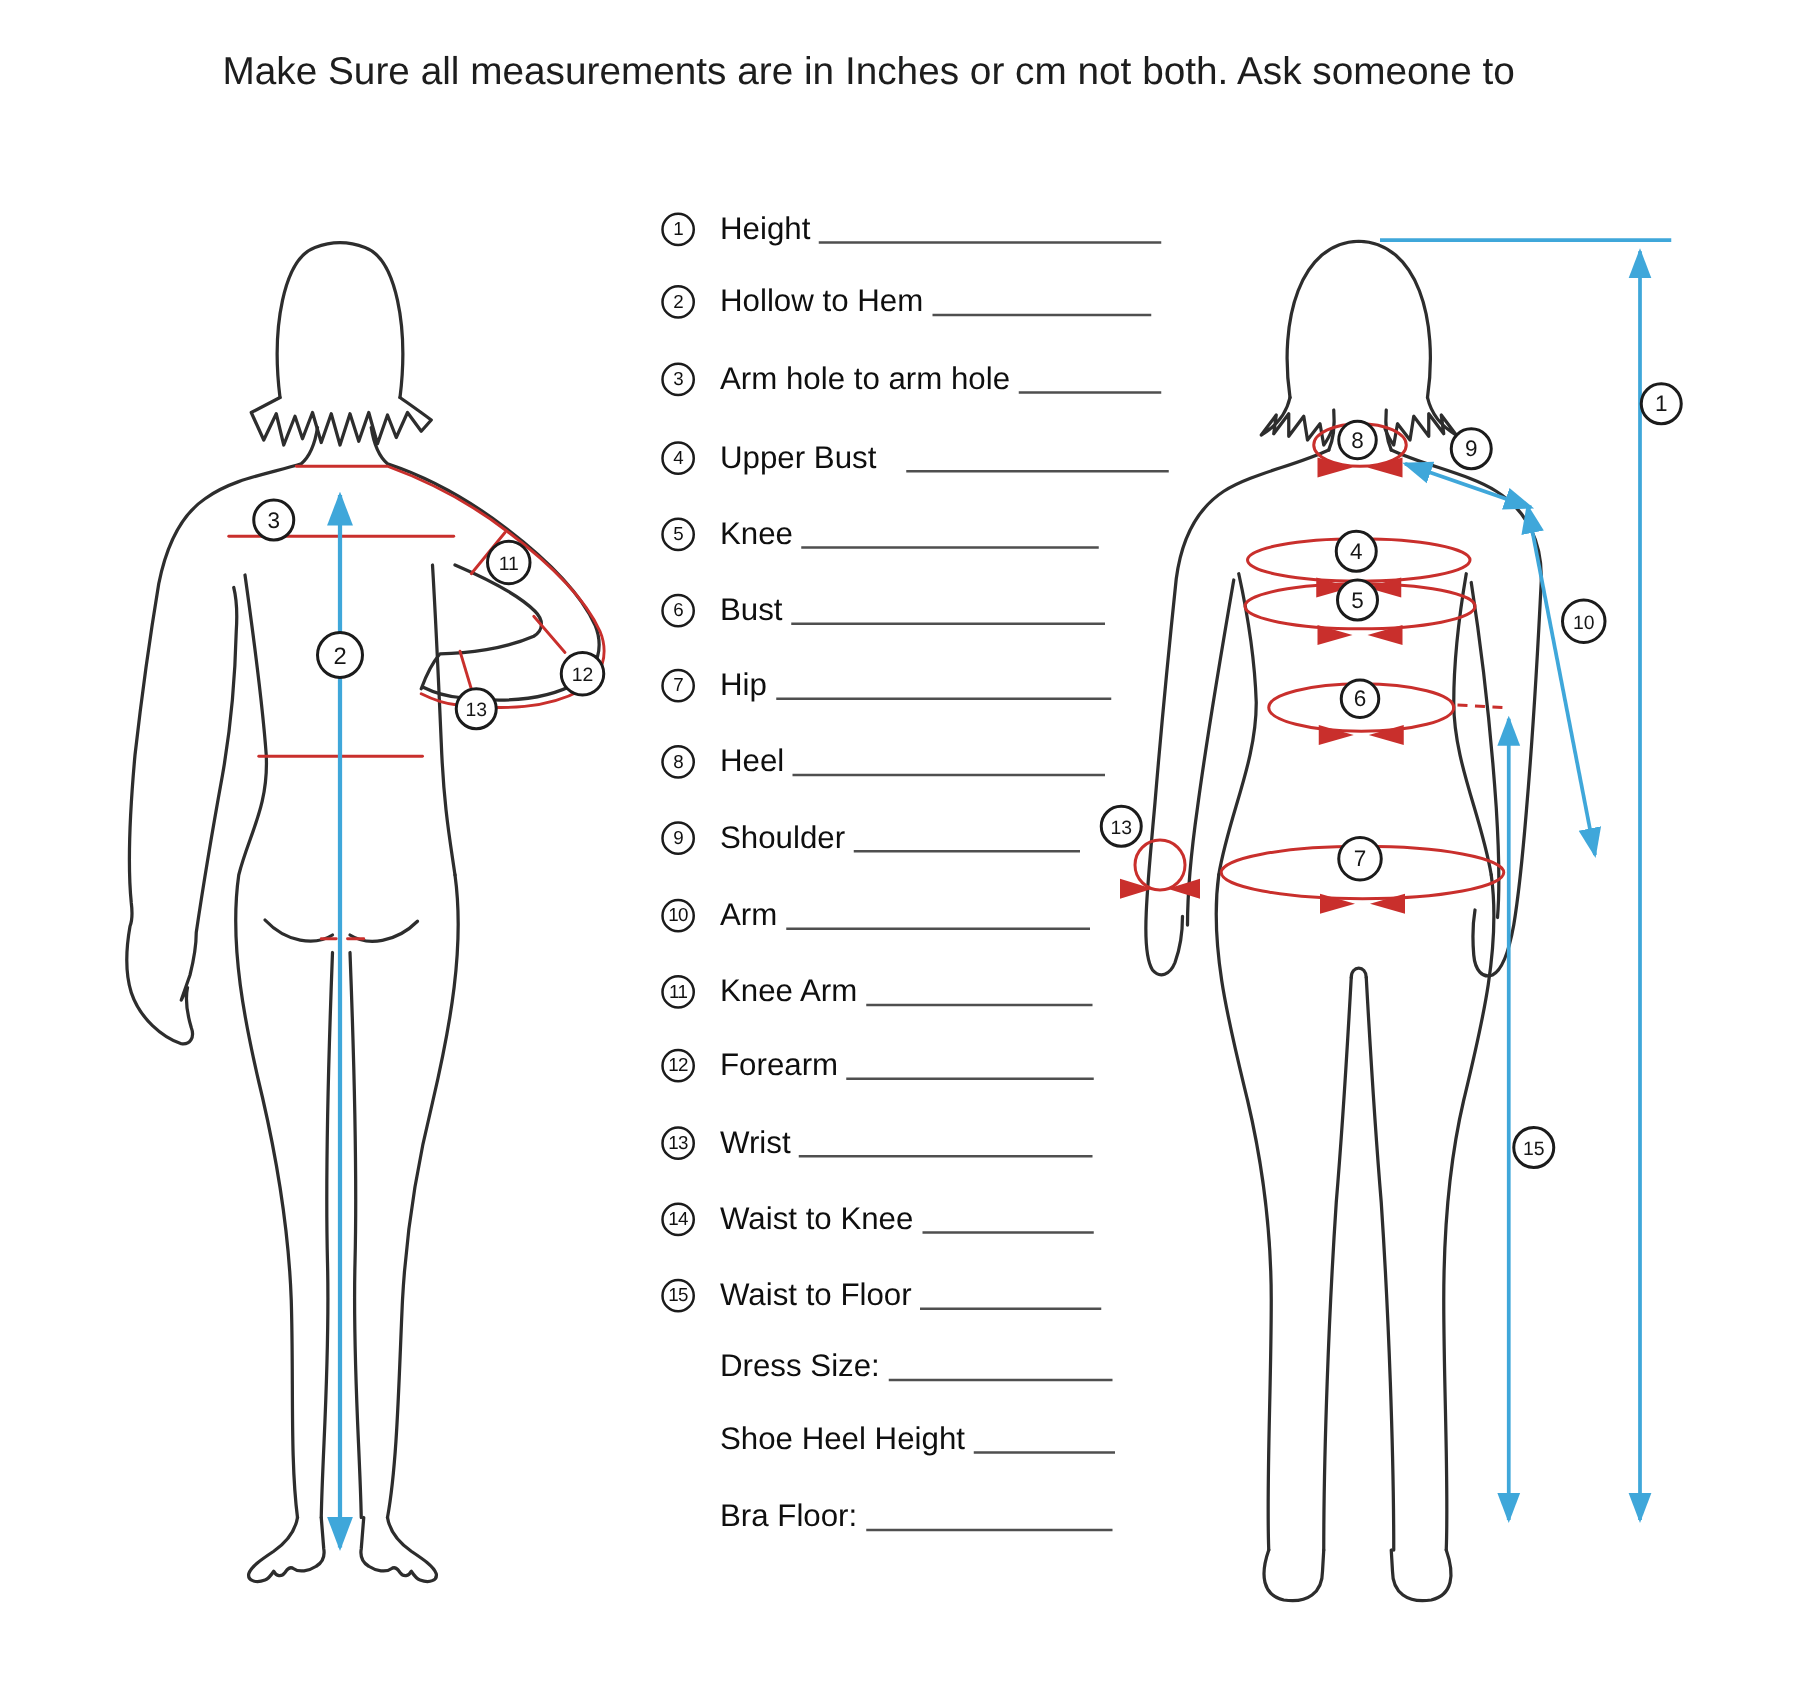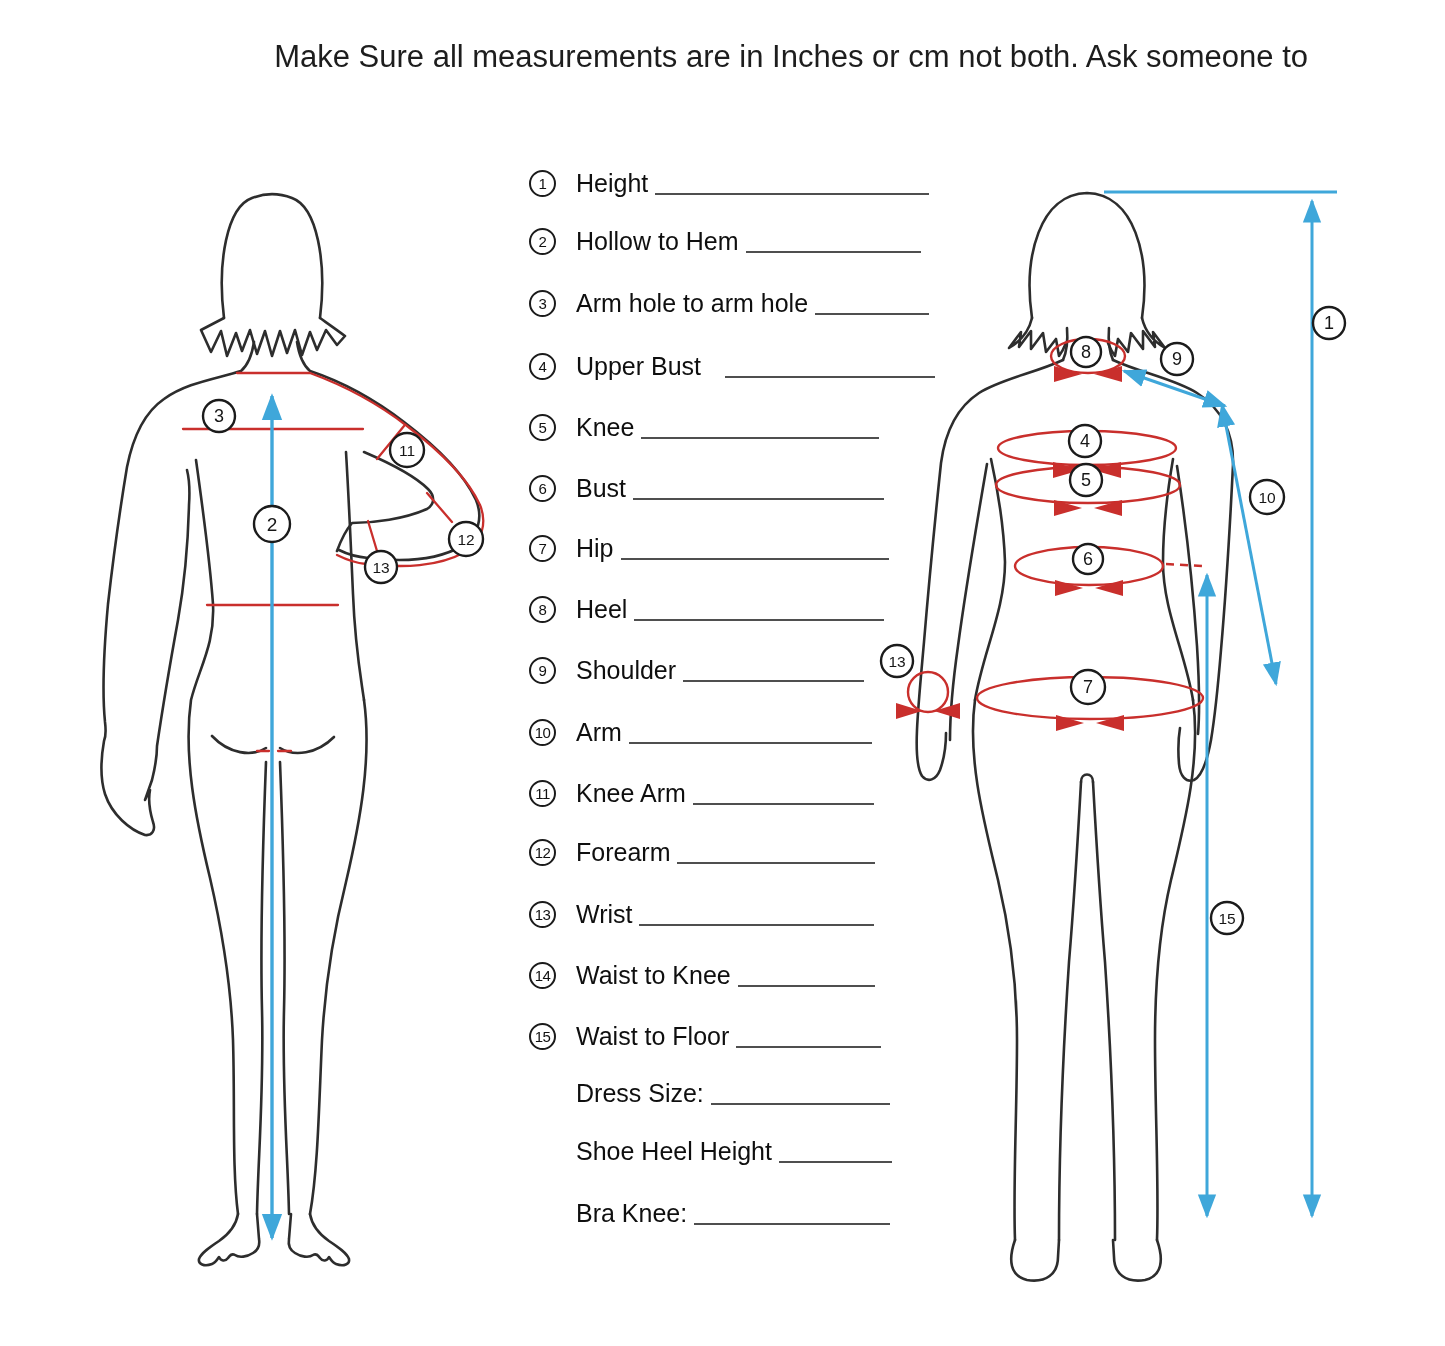--- a/index.html
+++ b/index.html
@@ -1,17 +1,17 @@
 <!DOCTYPE html>
 <html><head>
 <meta charset="utf-8">
 <style>
   html,body{margin:0;padding:0;background:#ffffff;}
   .canvas{position:relative;width:1445px;height:1346px;background:#ffffff;overflow:hidden;
-          font-family:"Liberation Sans", sans-serif;text-align:right;}
+          font-family:"Liberation Sans", sans-serif;}
   .header{position:absolute;left:178px;top:36px;width:1130px;color:#1d1d1d;
           font-size:31px;line-height:42px;font-weight:400;}
   .m-row{position:absolute;display:flex;align-items:center;height:30px;}
   .m-circle{flex:0 0 27px;width:27px;height:27px;box-sizing:border-box;border:2.5px solid #1b1b1b;
             border-radius:50%;display:flex;align-items:center;justify-content:center;
             font-size:15px;color:#111;background:#fff;letter-spacing:-0.5px;}
   .m-label{margin-left:20px;font-weight:400;font-size:25px;white-space:nowrap;color:#0f0f0f;}
   .m-line{flex:1;border-bottom:2.5px solid #4f4f4f;align-self:flex-end;margin:0 0 3px 7px;height:0;}
   .fig{position:absolute;}
   svg text.badge{font-family:"Liberation Sans", sans-serif;fill:#161616;}
@@ -105,21 +105,21 @@
 
     <div class="m-row" style="left:576px;top:1078px;width:314px">
       <span class="m-label" style="margin-left:0">Dress Size:</span>
       <span class="m-line"></span>
     </div>
     <div class="m-row" style="left:576px;top:1136px;width:316px">
       <span class="m-label" style="margin-left:0">Shoe Heel Height</span>
       <span class="m-line"></span>
     </div>
     <div class="m-row" style="left:576px;top:1198px;width:314px">
-      <span class="m-label" style="margin-left:0">Bra Knee:</span>
+      <span class="m-label" style="margin-left:0">Bra Floor:</span>
       <span class="m-line"></span>
     </div>
   </div>
 
   <svg class="fig" style="left:40px;top:180px" width="470" height="1140" viewBox="40 180 470 1140">
     <defs>
       <marker id="ab1" viewBox="0 0 10 10" refX="9" refY="5" markerWidth="8" markerHeight="8" orient="auto-start-reverse">
         <path d="M0,1.2 L10,5 L0,8.8 z" fill="#3FA7DA"></path>
       </marker>
     </defs>

